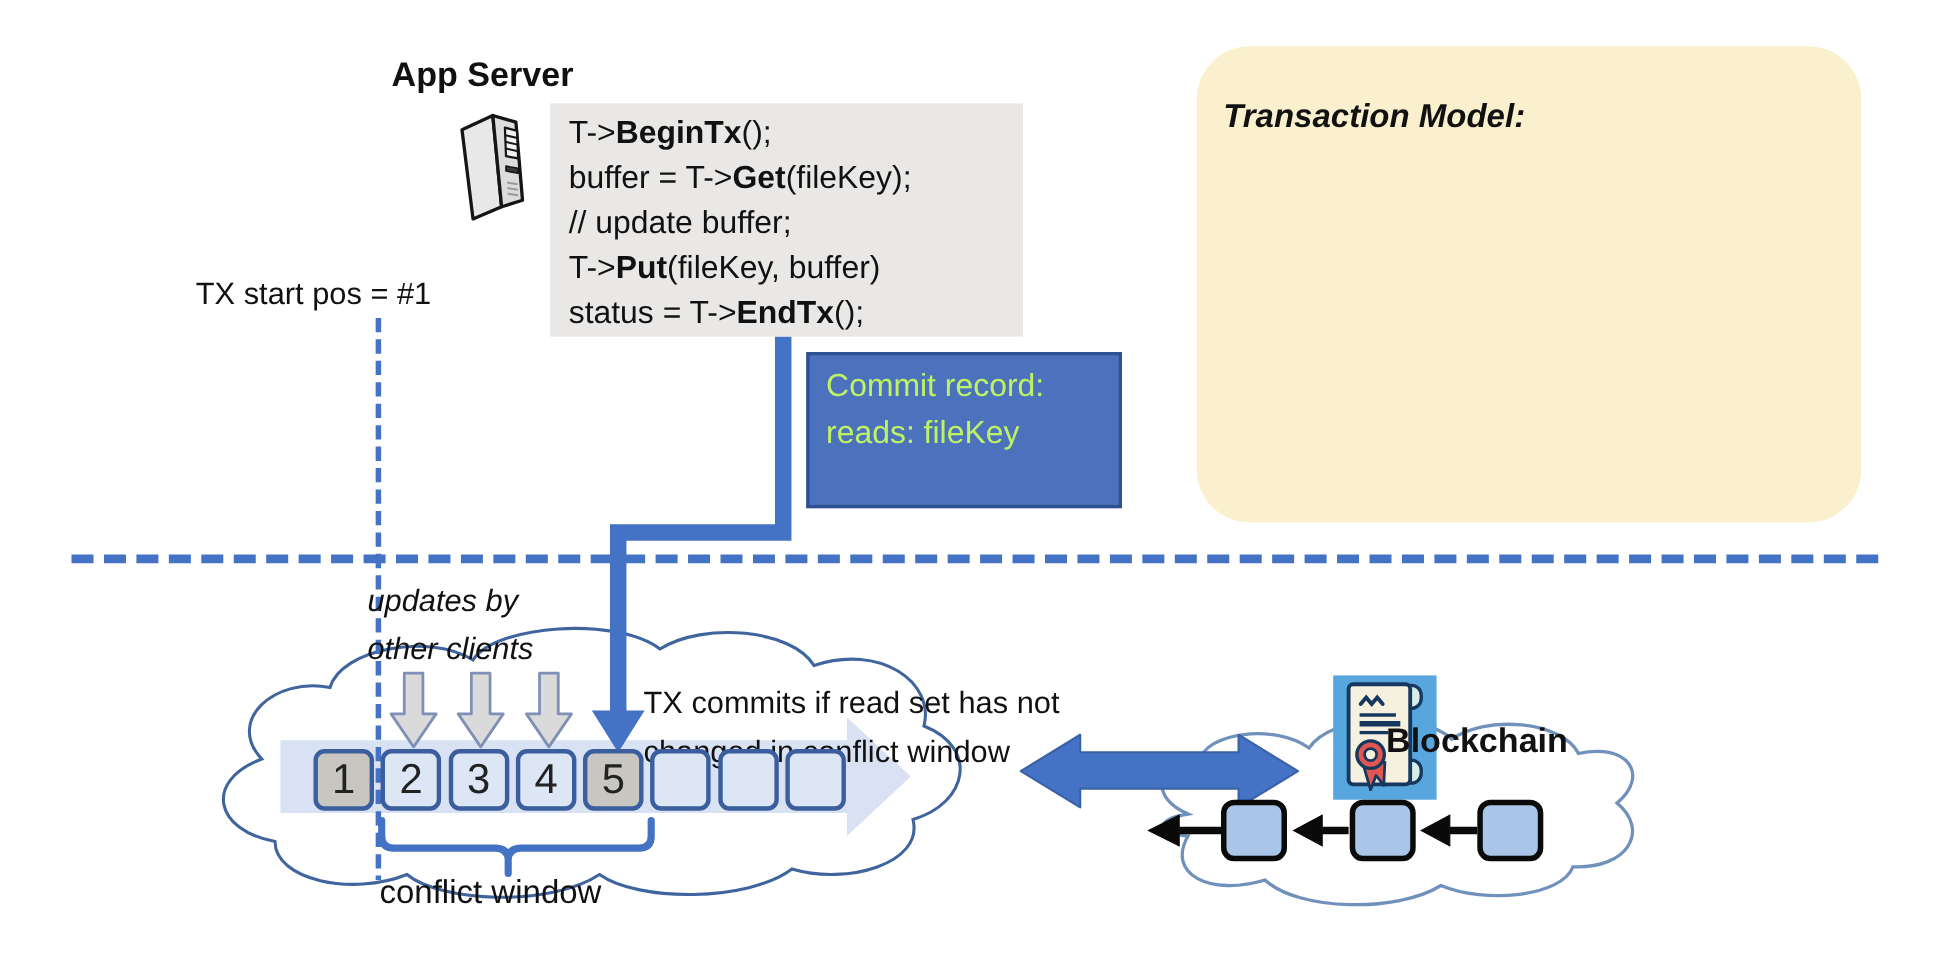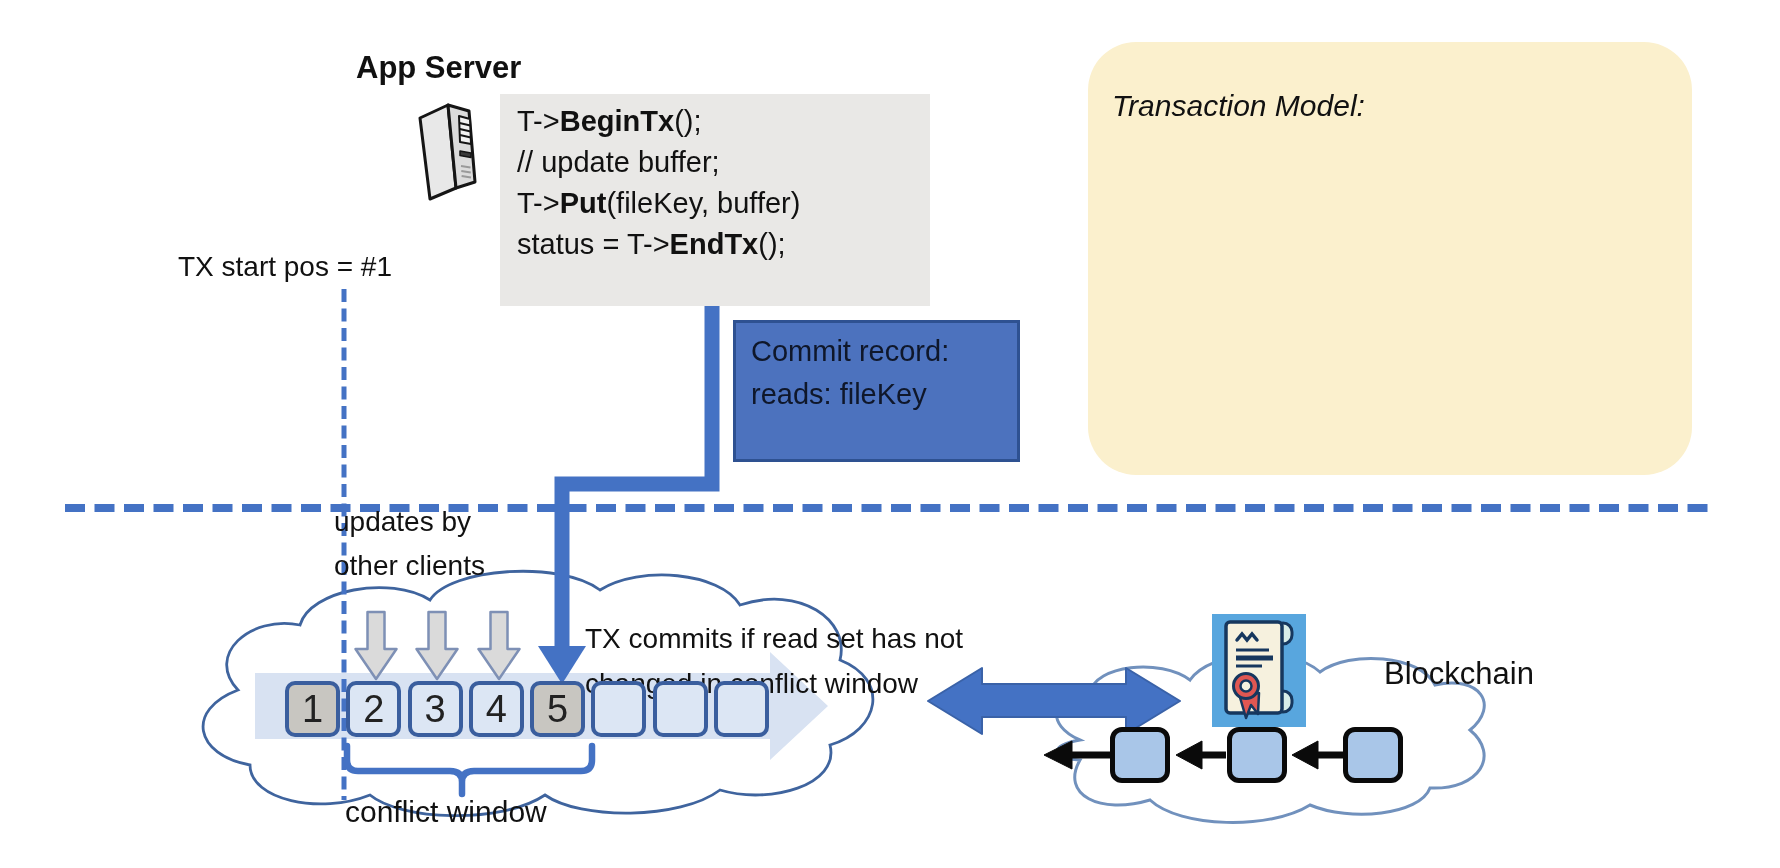--- a/index.html
+++ b/index.html
@@ -22,31 +22,31 @@
   #gfx{position:absolute;left:0;top:0;z-index:1;}
   .abs{position:absolute;z-index:2;}
   .preline{white-space:pre-wrap;}
 
   .app-server-title{left:356px;top:50px;font-size:31px;font-weight:bold;}
   .code-block{left:500px;top:94px;width:430px;height:212px;background:var(--code-bg);
               box-sizing:border-box;padding:7px 0 0 17px;font-size:29px;line-height:41px;}
   .code-line .b{font-weight:bold;}
   .tx-start{left:178px;top:251px;font-size:28px;}
   .commit-box{left:733px;top:320px;width:287px;height:142px;background:var(--commit-fill);
-              border:3px solid var(--commit-border);box-sizing:border-box;color:#0f172a;
+              border:3px solid var(--commit-border);box-sizing:border-box;color:#bef264;
               padding:7px 0 0 15px;font-size:29px;line-height:43px;}
   .note-box{left:1088px;top:42px;width:604px;height:433px;background:var(--note-bg);
             border-radius:48px;box-sizing:border-box;}
-  .note-title{margin:47px 0 0 24px;font-size:30px;font-weight:normal;font-style:italic;}
+  .note-title{margin:47px 0 0 24px;font-size:30px;font-weight:bold;font-style:italic;}
   .note-list{margin:7px 0 0 0;padding-left:44px;font-size:28px;line-height:38px;}
   .note-list li{padding-left:12px;}
-  .updates-label{left:334px;top:500px;font-size:28px;line-height:44px;}
+  .updates-label{left:334px;top:524px;font-size:28px;line-height:44px;font-style:italic;}
   .commit-note{left:585px;top:616px;font-size:28px;line-height:45px;}
   .conflict-label{left:345px;top:795px;font-size:30px;font-weight:normal;}
-  .blockchain-label{left:1384px;top:656px;font-size:31px;font-weight:normal;}
+  .blockchain-label{left:1260px;top:656px;font-size:31px;font-weight:bold;}
 
   .tl-row{left:285px;top:681px;display:flex;gap:6.3px;}
   .tbox{width:55px;height:56px;box-sizing:border-box;border:4px solid var(--box-border);
         border-radius:10px;background:var(--box-fill);display:flex;align-items:center;
         justify-content:center;font-size:38px;color:#222;}
   .tbox.gray{background:var(--box-fill-highlight);}
 
   .chain-row{left:1110px;top:727px;display:flex;gap:56.5px;}
   .bblock{width:60px;height:56px;box-sizing:border-box;border:5px solid #0a0a0a;
           border-radius:12px;background:var(--block-fill);}
@@ -124,20 +124,21 @@
       <circle cx="34" cy="72" r="12.5" fill="#E05752" stroke="#16375E" stroke-width="3"></circle>
       <circle cx="34" cy="72" r="5.5" fill="#F6F1DE" stroke="#16375E" stroke-width="2.5"></circle>
     </g>
   </svg>
 
   <div class="abs app-server-title">App Server</div>
 
   <div class="abs code-block">
     <div>
         <div class="code-line"><span>T-&gt;</span><span class="b">BeginTx</span><span>();</span></div>
+        <div class="code-line"><span>buffer = T-&gt;</span><span class="b">Get</span><span>(fileKey);</span></div>
         <div class="code-line"><span>// update buffer;</span></div>
         <div class="code-line"><span>T-&gt;</span><span class="b">Put</span><span>(fileKey, buffer)</span></div>
         <div class="code-line"><span>status = T-&gt;</span><span class="b">EndTx</span><span>();</span></div>
       </div>
   </div>
 
   <div class="abs tx-start">TX start pos = #1</div>
 
   <div class="abs commit-box">
     <div>Commit record:</div>

